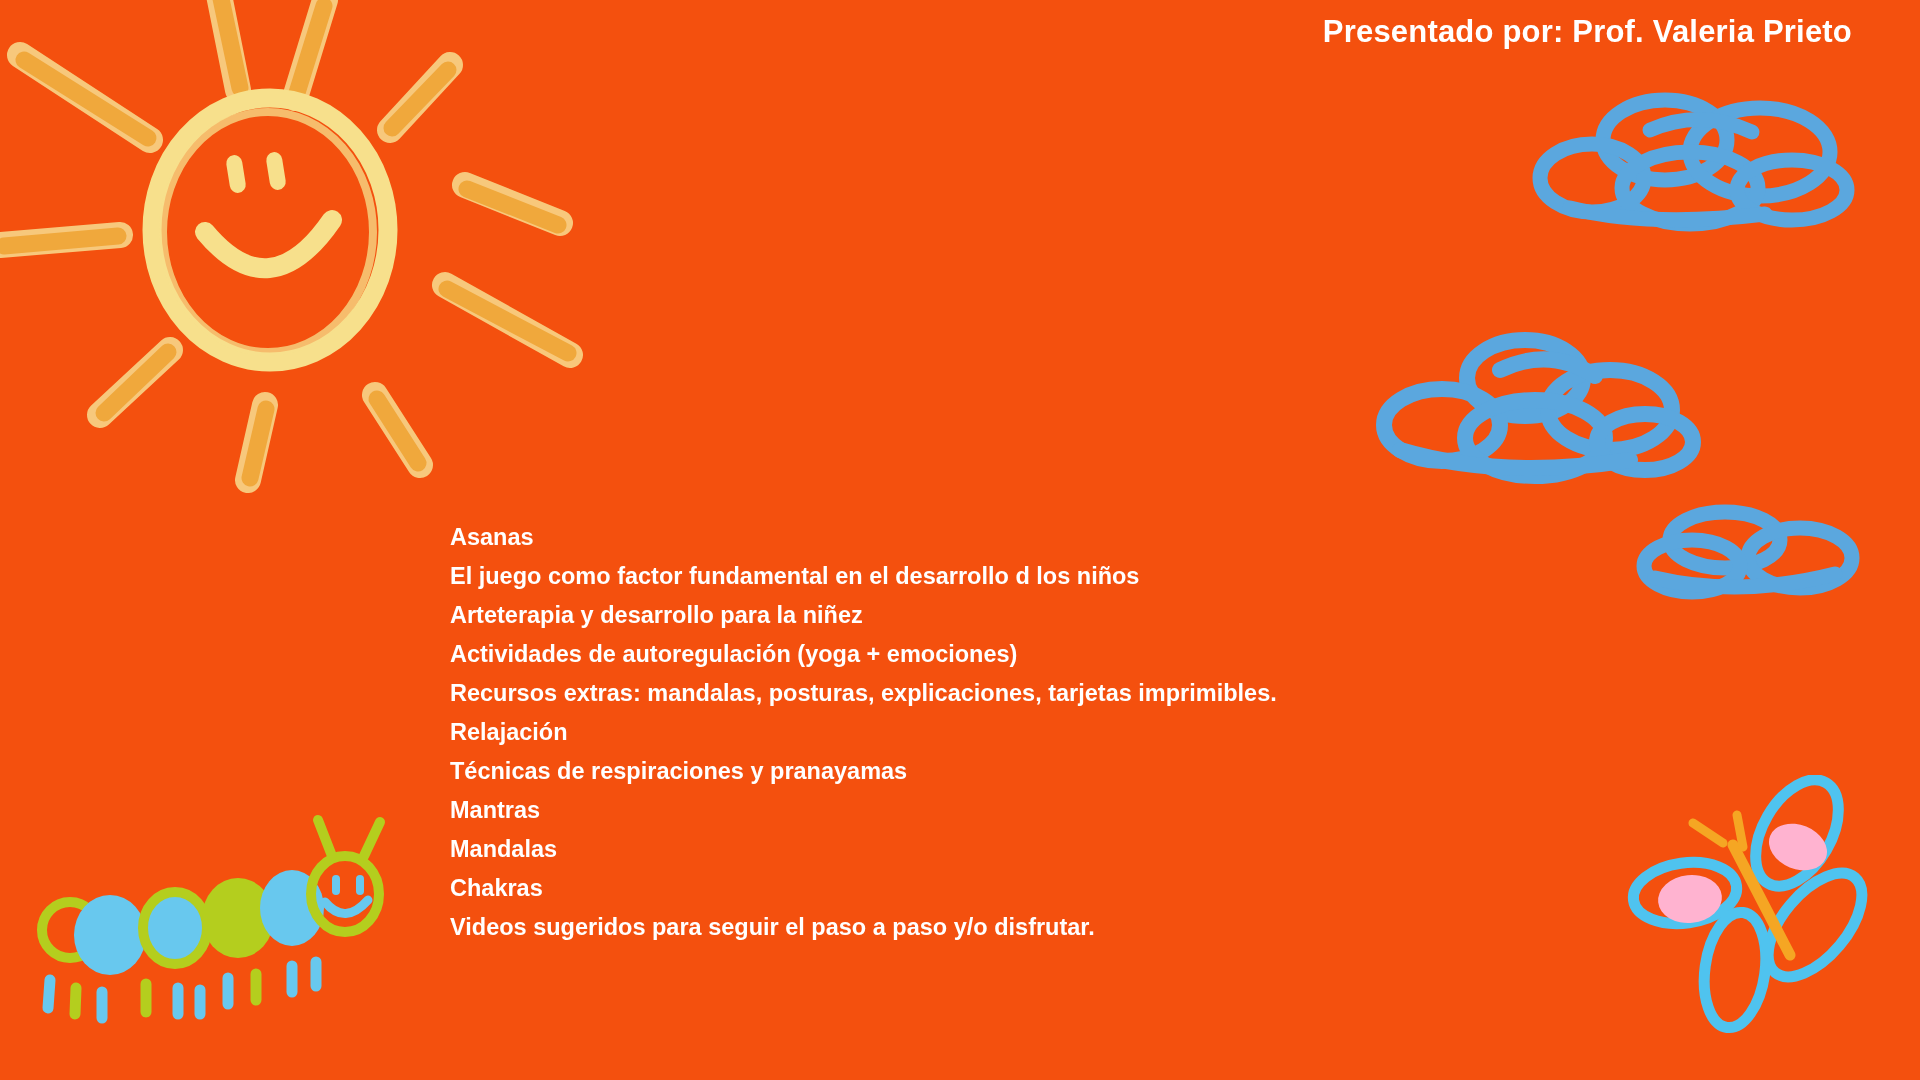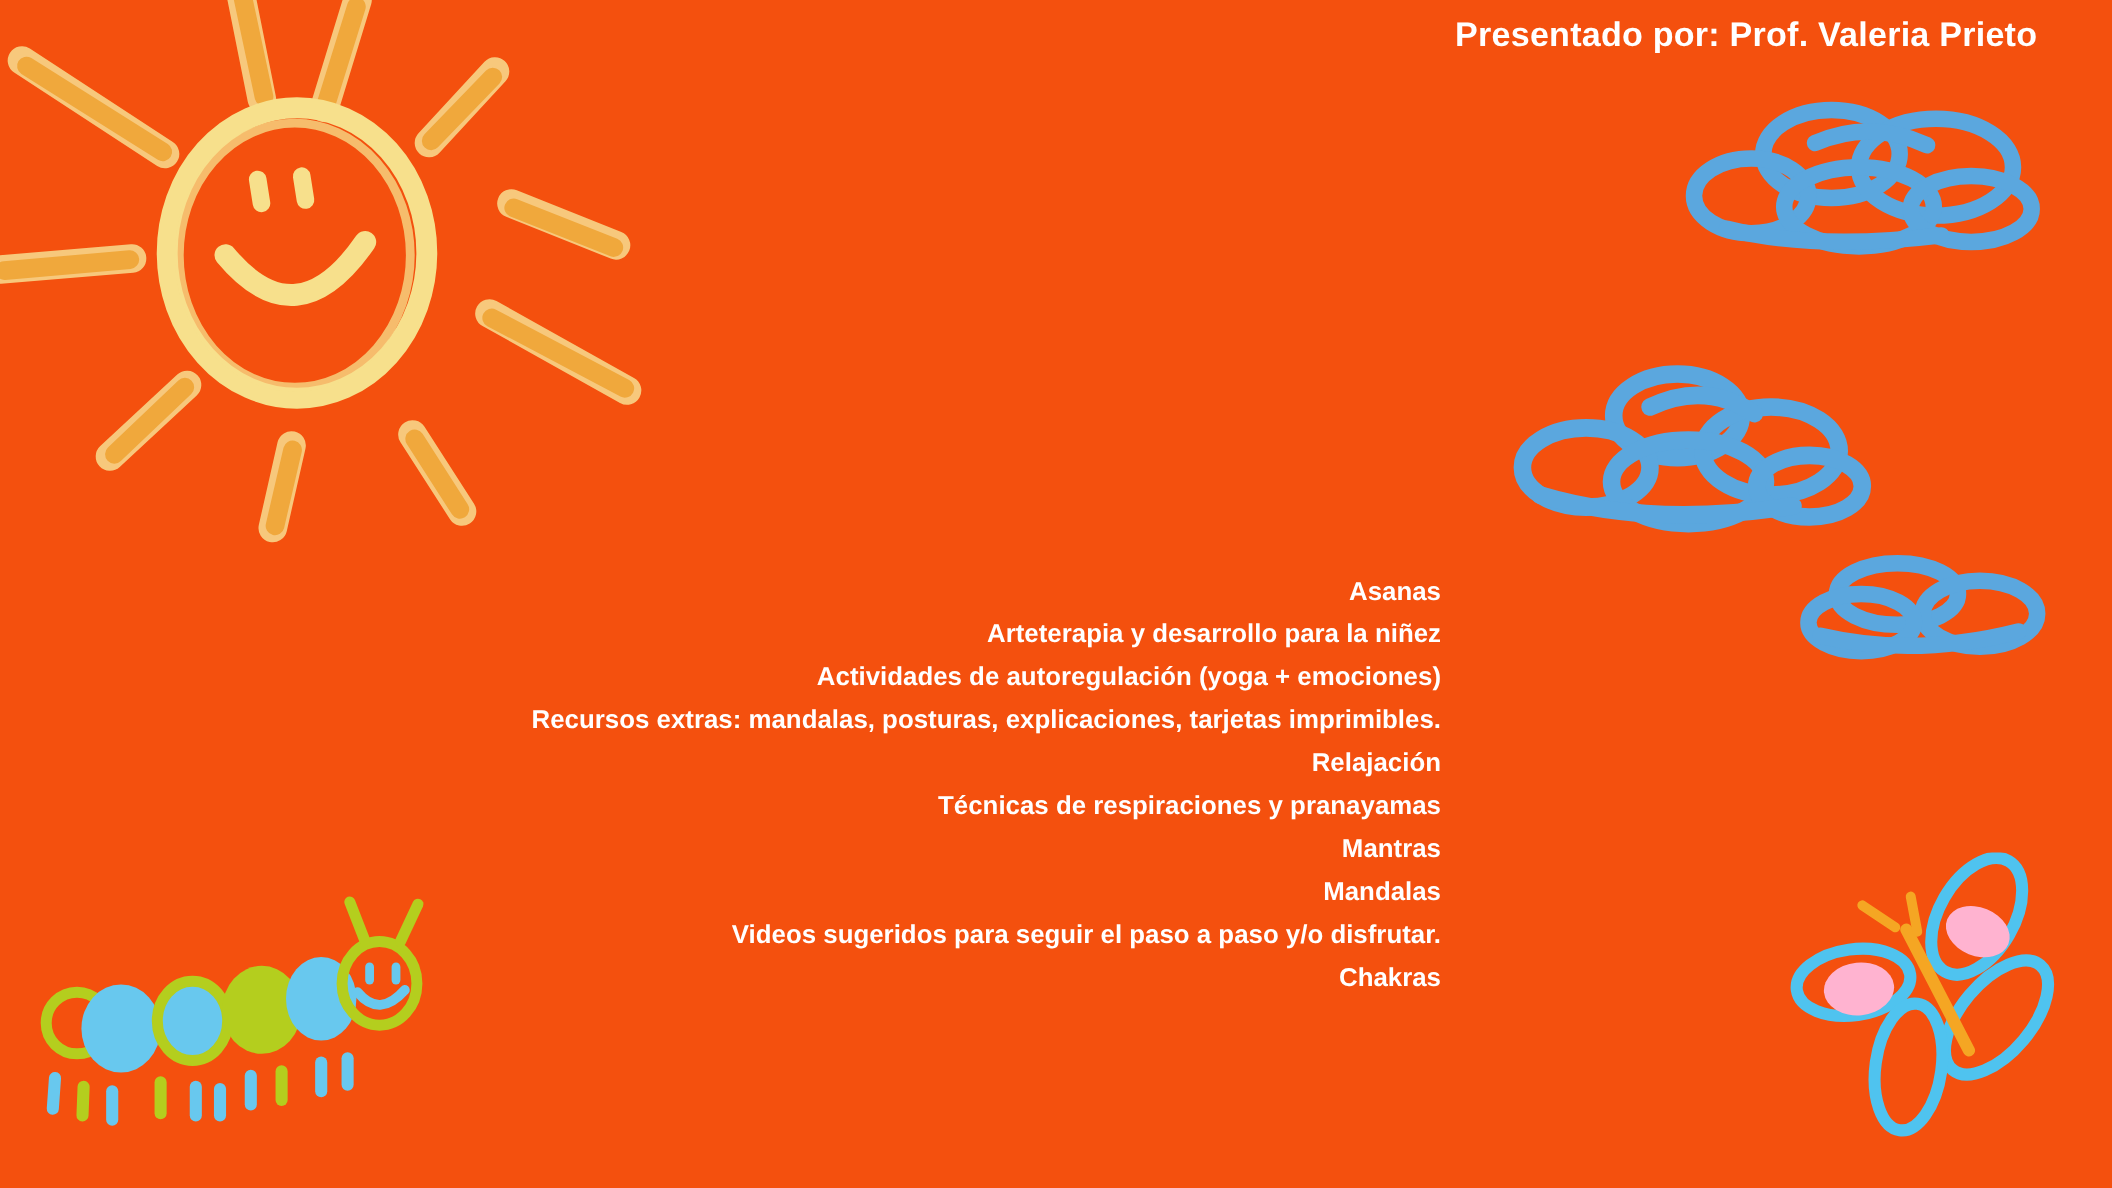--- a/index.html
+++ b/index.html
@@ -51,21 +51,21 @@
     font-weight: 300;
     line-height: 1.12;
     letter-spacing: 1px;
   }
 
   #topic-list {
     position: absolute;
     left: 450px;
     top: 518px;
     width: 860px;
-    text-align: right;
+    text-align: left;
     color: #FFFFFF;
     font-size: 23.5px;
     font-weight: bold;
     line-height: 39px;
   }
   #topic-list .topic-line { white-space: normal; }
 </style>
 </head>
 <body>
 
@@ -180,24 +180,25 @@
     <line x1="108" y1="70" x2="165" y2="180" stroke="#F5A623" stroke-width="11" stroke-linecap="round"></line>
     <line x1="112" y1="40" x2="118" y2="72" stroke="#F5A623" stroke-width="9" stroke-linecap="round"></line>
     <line x1="68" y1="48" x2="98" y2="68" stroke="#F5A623" stroke-width="9" stroke-linecap="round"></line>
   </svg>
 
   <div id="presenter-line">Presentado por: Prof. Valeria Prieto</div>
 
 
   <div id="topic-list">
       <div class="topic-line">Asanas</div>
+      <div class="topic-line">El juego como factor fundamental en el desarrollo d los niños</div>
       <div class="topic-line">Arteterapia y desarrollo para la niñez</div>
       <div class="topic-line">Actividades de autoregulación (yoga + emociones)</div>
       <div class="topic-line">Recursos extras: mandalas, posturas, explicaciones, tarjetas imprimibles.</div>
       <div class="topic-line">Relajación</div>
       <div class="topic-line">Técnicas de respiraciones y pranayamas</div>
       <div class="topic-line">Mantras</div>
       <div class="topic-line">Mandalas</div>
+      <div class="topic-line">Chakras</div>
       <div class="topic-line">Videos sugeridos para seguir el paso a paso y/o disfrutar.</div>
-      <div class="topic-line">Chakras</div>
     </div>
 
 </div>
 
 </body></html>

